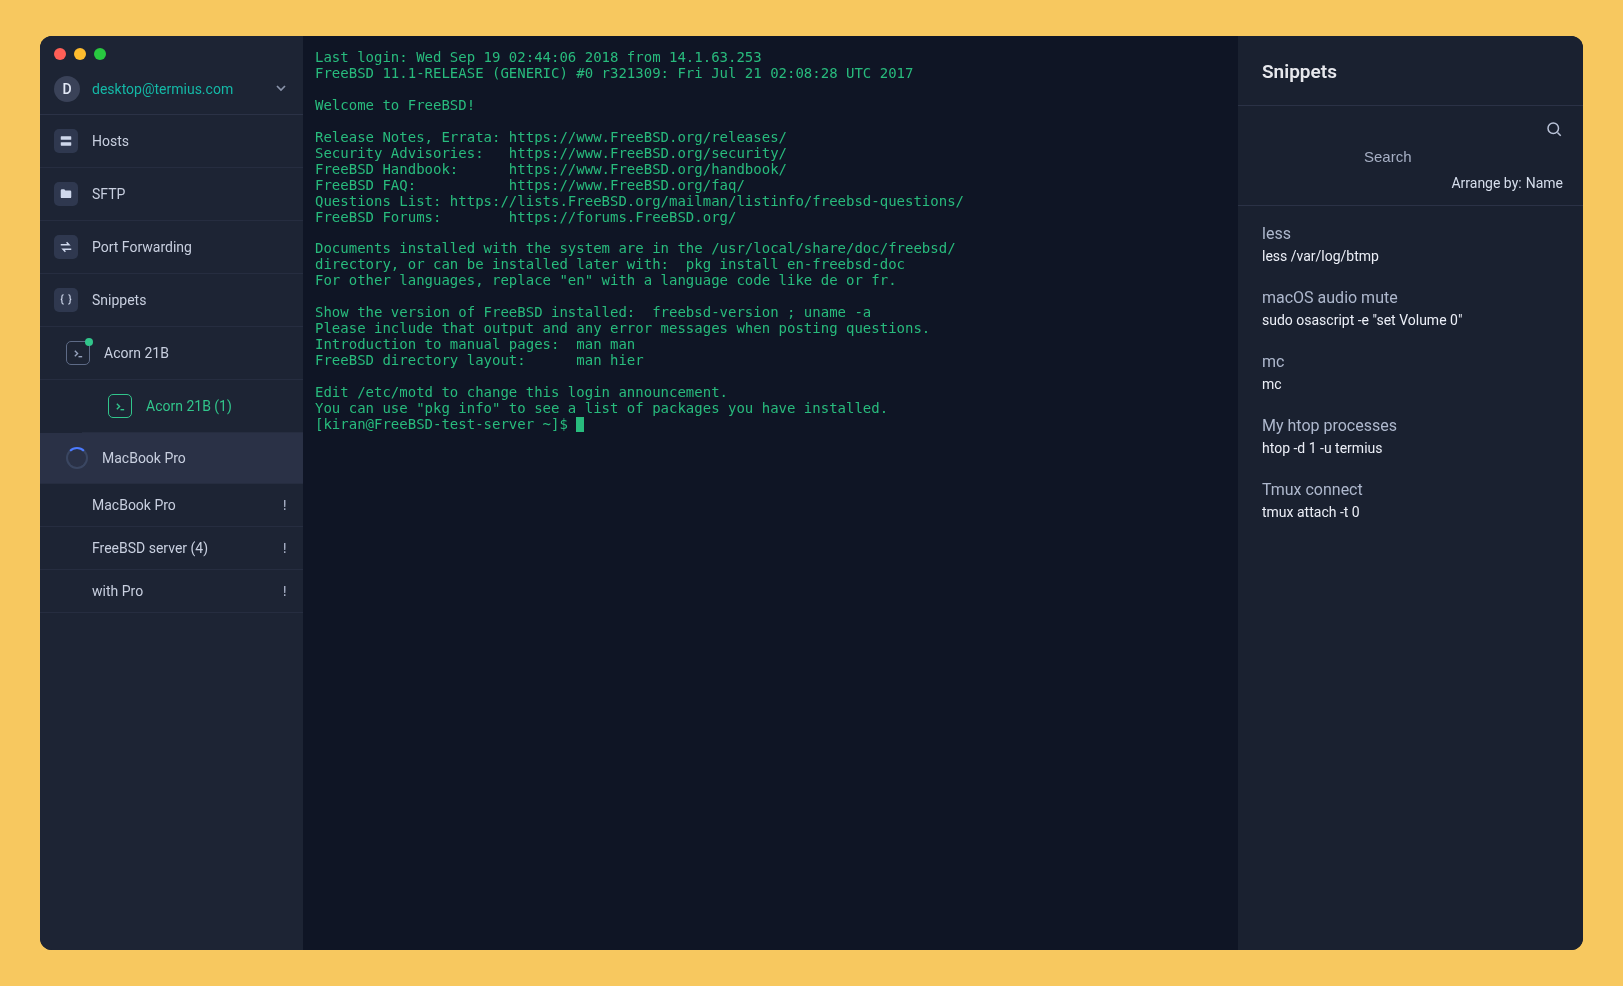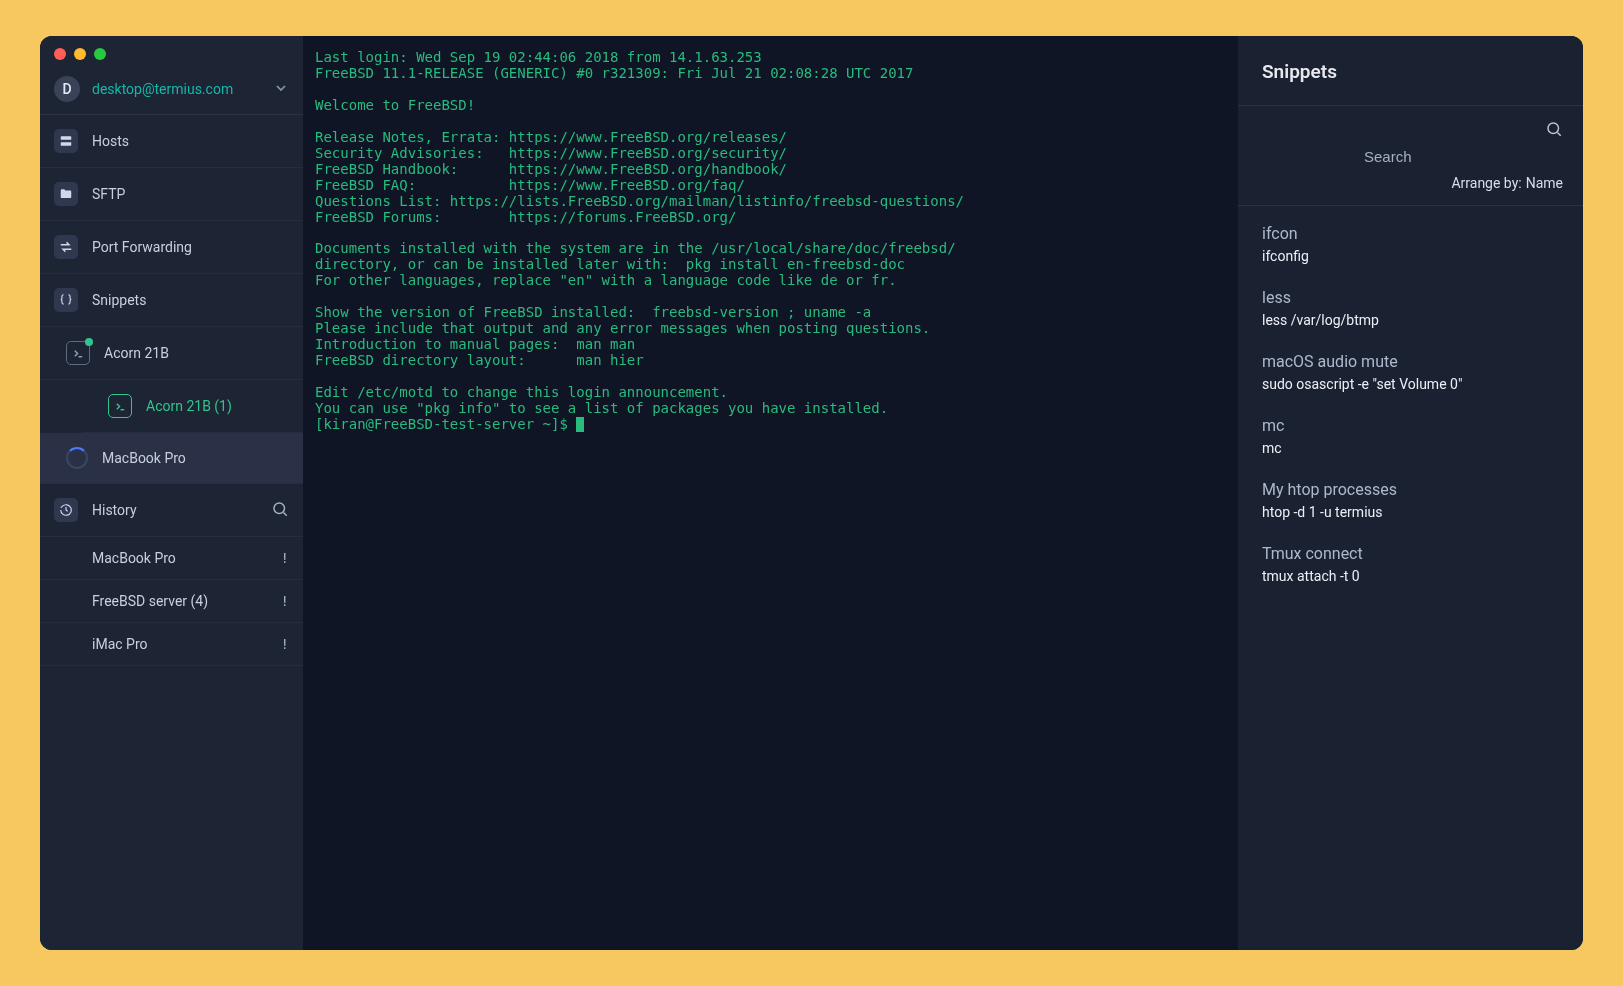--- a/index.html
+++ b/index.html
@@ -297,46 +297,31 @@
           </svg>
       </div>
       <span class="lbl">Acorn 21B (1)</span>
     </div>
 
     <div class="session-item selected">
       <div class="spinner"></div>
       <span class="lbl">MacBook Pro</span>
     </div>
 
-    <div class="nav-item">
-      <div class="ico">
-        <svg viewBox="0 0 24 24" fill="none" stroke="currentColor" stroke-width="2">
-            <path d="M3 12a9 9 0 1 0 3-6.7L3 8"></path>
-            <polyline points="12 7 12 12 15 14"></polyline>
-          </svg>
-      </div>
-      <span class="lbl">History</span>
-      <span class="trail">
-        <svg viewBox="0 0 24 24" width="18" height="18" fill="none" stroke="currentColor" stroke-width="2">
-            <circle cx="11" cy="11" r="7"></circle>
-            <line x1="21" y1="21" x2="16.65" y2="16.65"></line>
-          </svg>
-      </span>
-    </div>
 
     <div class="history-item">
       <span class="lbl">MacBook Pro</span>
       <span class="bang">!</span>
     </div>
     <div class="history-item">
       <span class="lbl">FreeBSD server (4)</span>
       <span class="bang">!</span>
     </div>
     <div class="history-item">
-      <span class="lbl">iMac Pro</span>
+      <span class="lbl">with Pro</span>
       <span class="bang">!</span>
     </div>
 
   </div>
 
   <div class="terminal"><span>Last login: Wed Sep 19 02:44:06 2018 from 14.1.63.253
 FreeBSD 11.1-RELEASE (GENERIC) #0 r321309: Fri Jul 21 02:08:28 UTC 2017
 
 Welcome to FreeBSD!
 
@@ -373,24 +358,20 @@
       <input type="text" placeholder="Search" style="">
       <div class="arrange">
         <span>Arrange by:</span>
         <span>Name</span>
 
       </div>
     </div>
 
     <div class="snip-list">
       <div class="snip-row">
-        <div class="snip-title">ifcon</div>
-        <div class="snip-cmd">ifconfig</div>
-      </div>
-      <div class="snip-row">
         <div class="snip-title">less</div>
         <div class="snip-cmd">less /var/log/btmp</div>
       </div>
       <div class="snip-row">
         <div class="snip-title">macOS audio mute</div>
         <div class="snip-cmd">sudo osascript -e "set Volume 0"</div>
       </div>
       <div class="snip-row">
         <div class="snip-title">mc</div>
         <div class="snip-cmd">mc</div>

